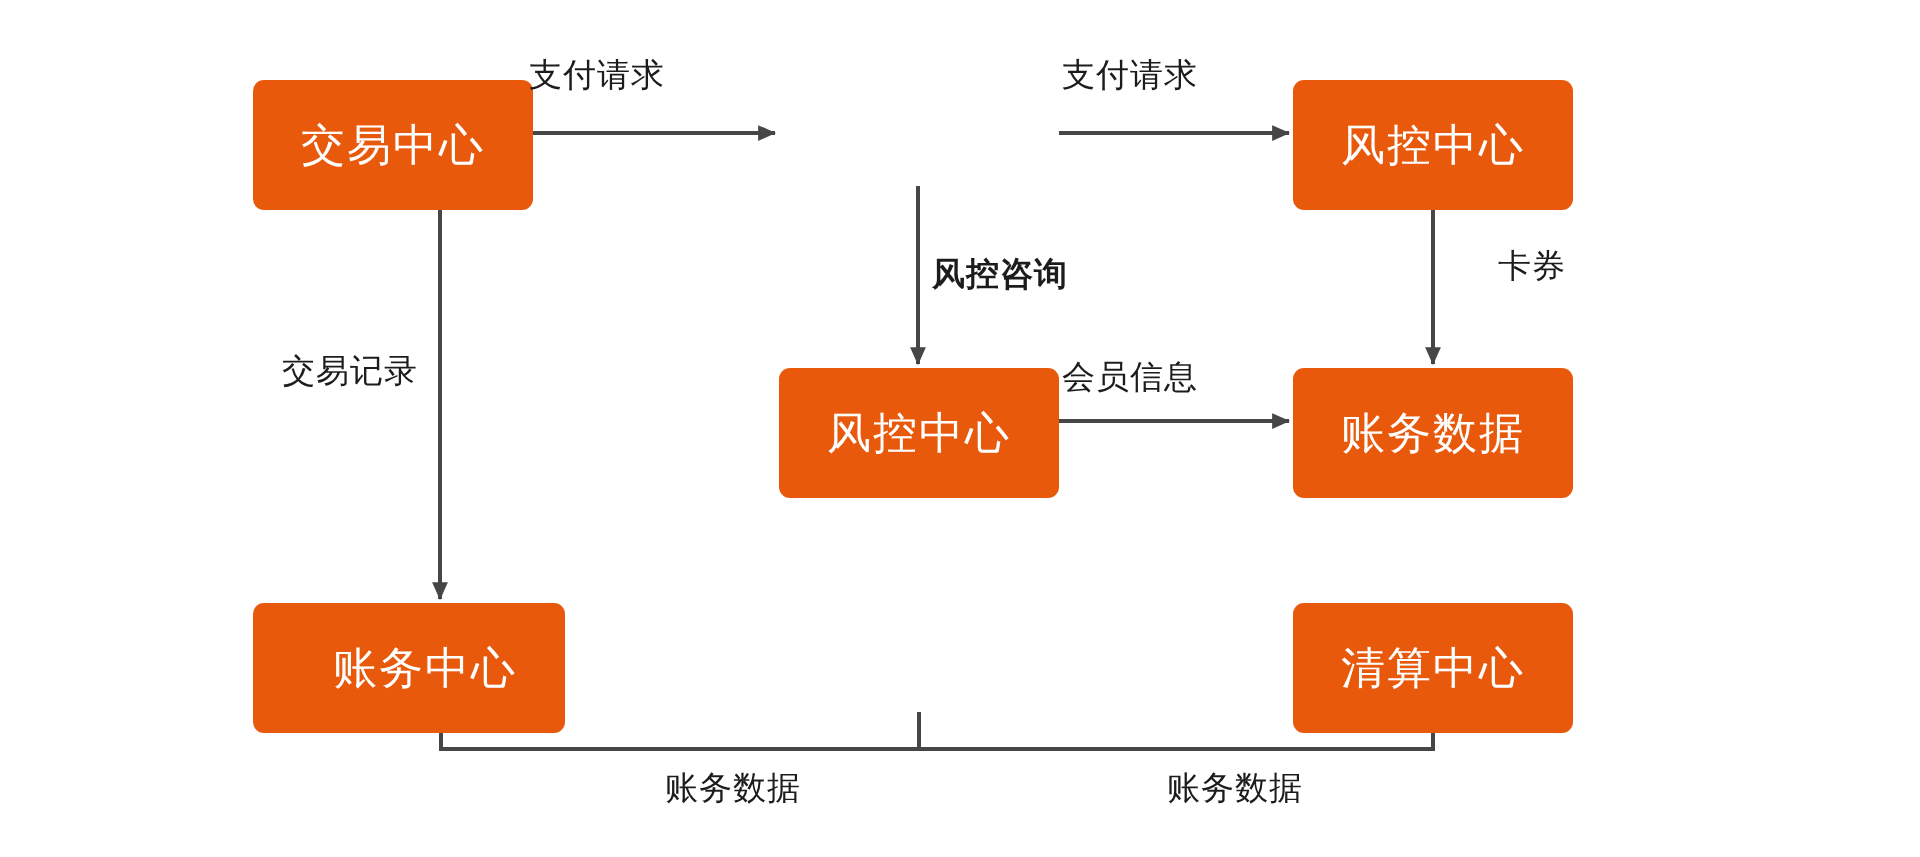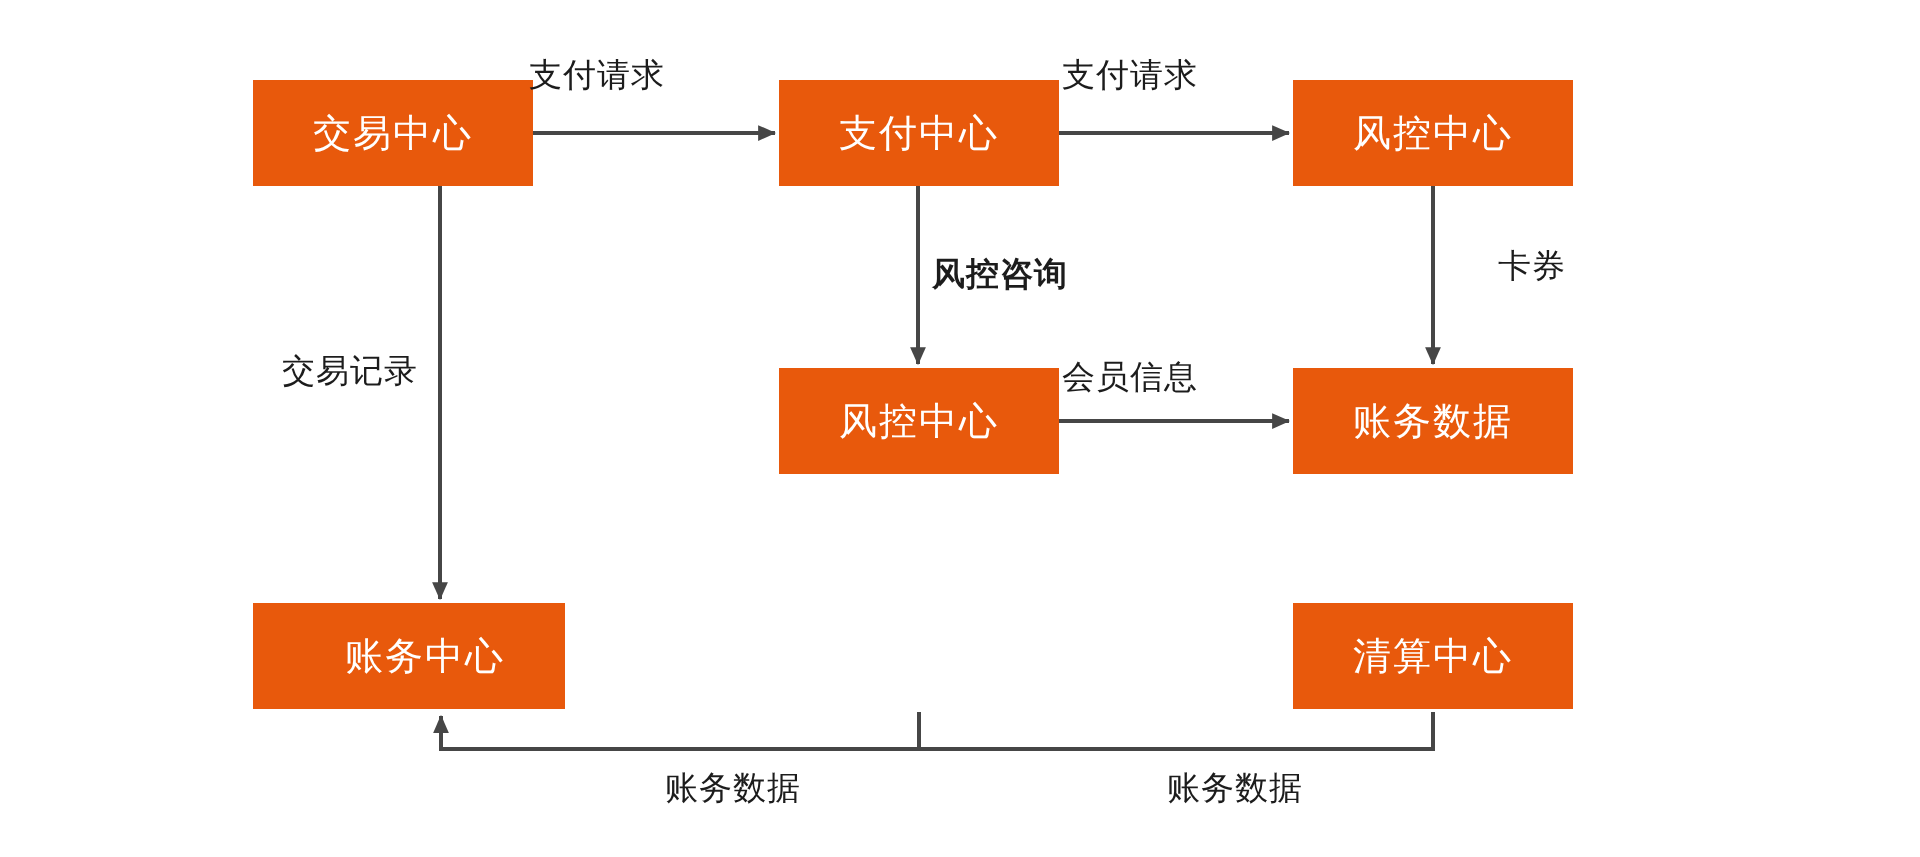--- a/index.html
+++ b/index.html
@@ -14,30 +14,31 @@
   .edge-layer {
     position: absolute;
     left: 0; top: 0;
     width: 1920px;
     height: 857px;
     pointer-events: none;
   }
   .node {
     position: absolute;
     width: 280px;
-    height: 106px;
+    height: 130px;
     background: #e8590c;
     color: #ffffff;
     display: flex;
     align-items: center;
     justify-content: center;
-    font-size: 38px;
+    font-size: 44px;
     font-weight: 500;
     letter-spacing: 2px;
     white-space: nowrap;
+    border-radius: 11px;
   }
   .edge-label {
     position: absolute;
     transform: translate(-50%, -50%);
     font-size: 33px;
     font-weight: 500;
     color: #1c1c1c;
     white-space: nowrap;
     letter-spacing: 1px;
   }
@@ -66,21 +67,20 @@
 
     <line x1="440" y1="186" x2="440" y2="599" stroke="#464646" stroke-width="4" marker-end="url(#arrow)"></line>
 
     <path d="M919,712 L919,749" stroke="#464646" stroke-width="4" fill="none"></path>
 
     <path d="M1433,712 L1433,749 L441,749 L441,716" stroke="#464646" stroke-width="4" fill="none" stroke-linejoin="miter" marker-end="url(#arrow)"></path>
   </svg>
 
   <div class="node" style="left:253px; top:80px;">交易中心</div>
 
-  <div class="node" style="left:779px; top:80px;">支付中心</div>
 
   <div class="node" style="left:1293px; top:80px;">风控中心</div>
 
   <div class="node" style="left:779px; top:368px;">风控中心</div>
 
   <div class="node" style="left:1293px; top:368px;">账务数据</div>
 
   <div class="node" style="left:253px; top:603px;padding-left:32px;">账务中心</div>
 
 

